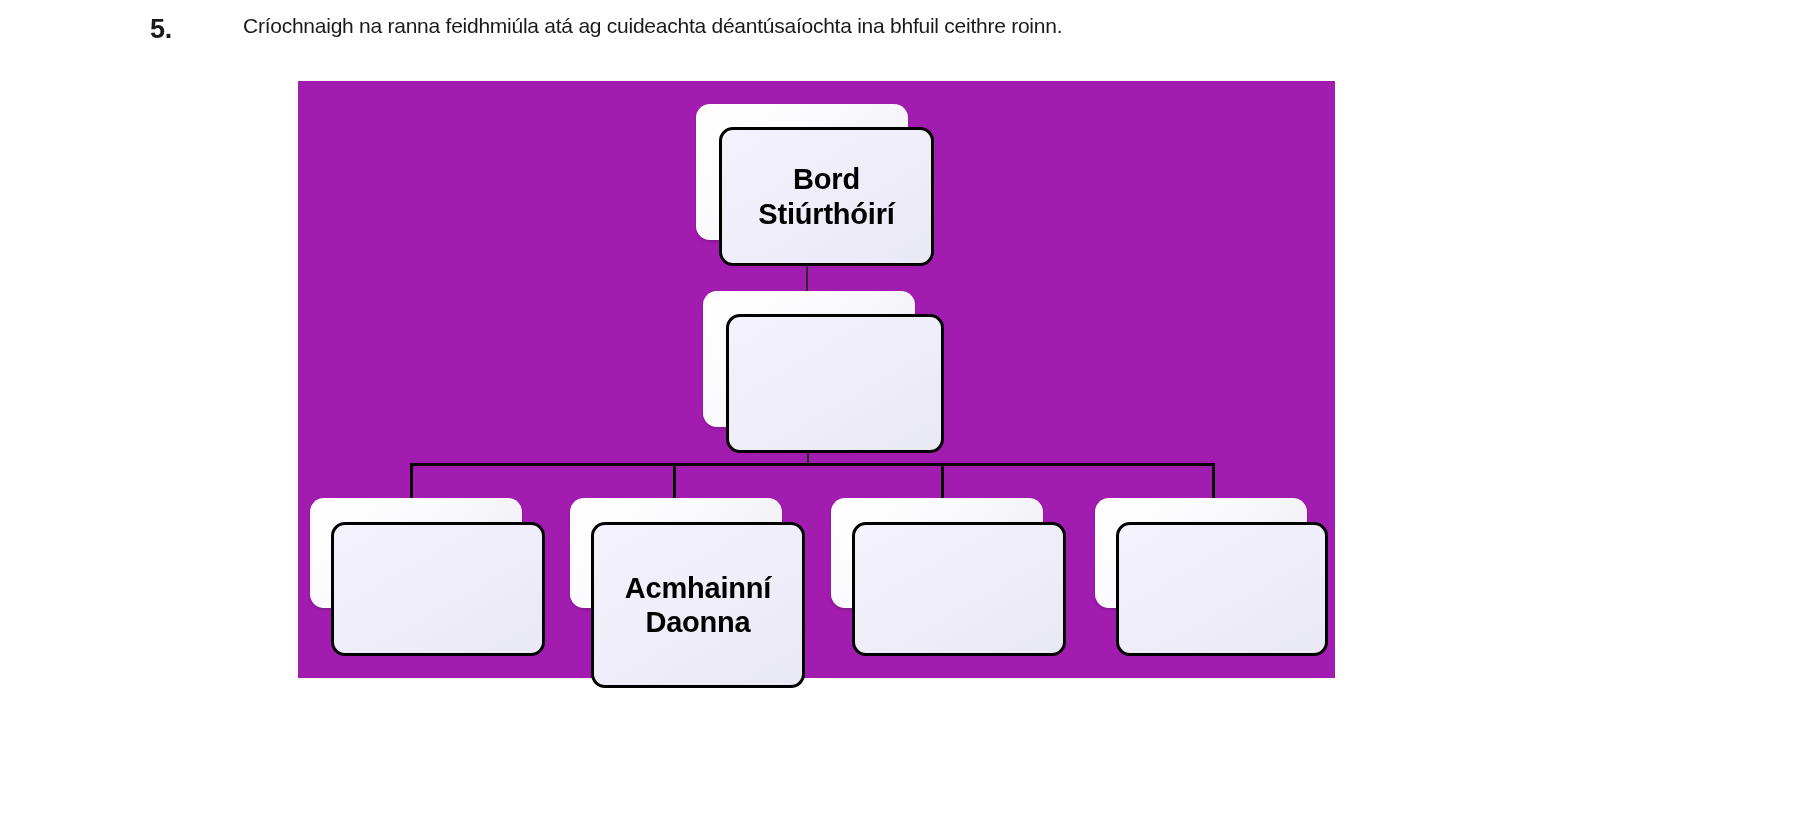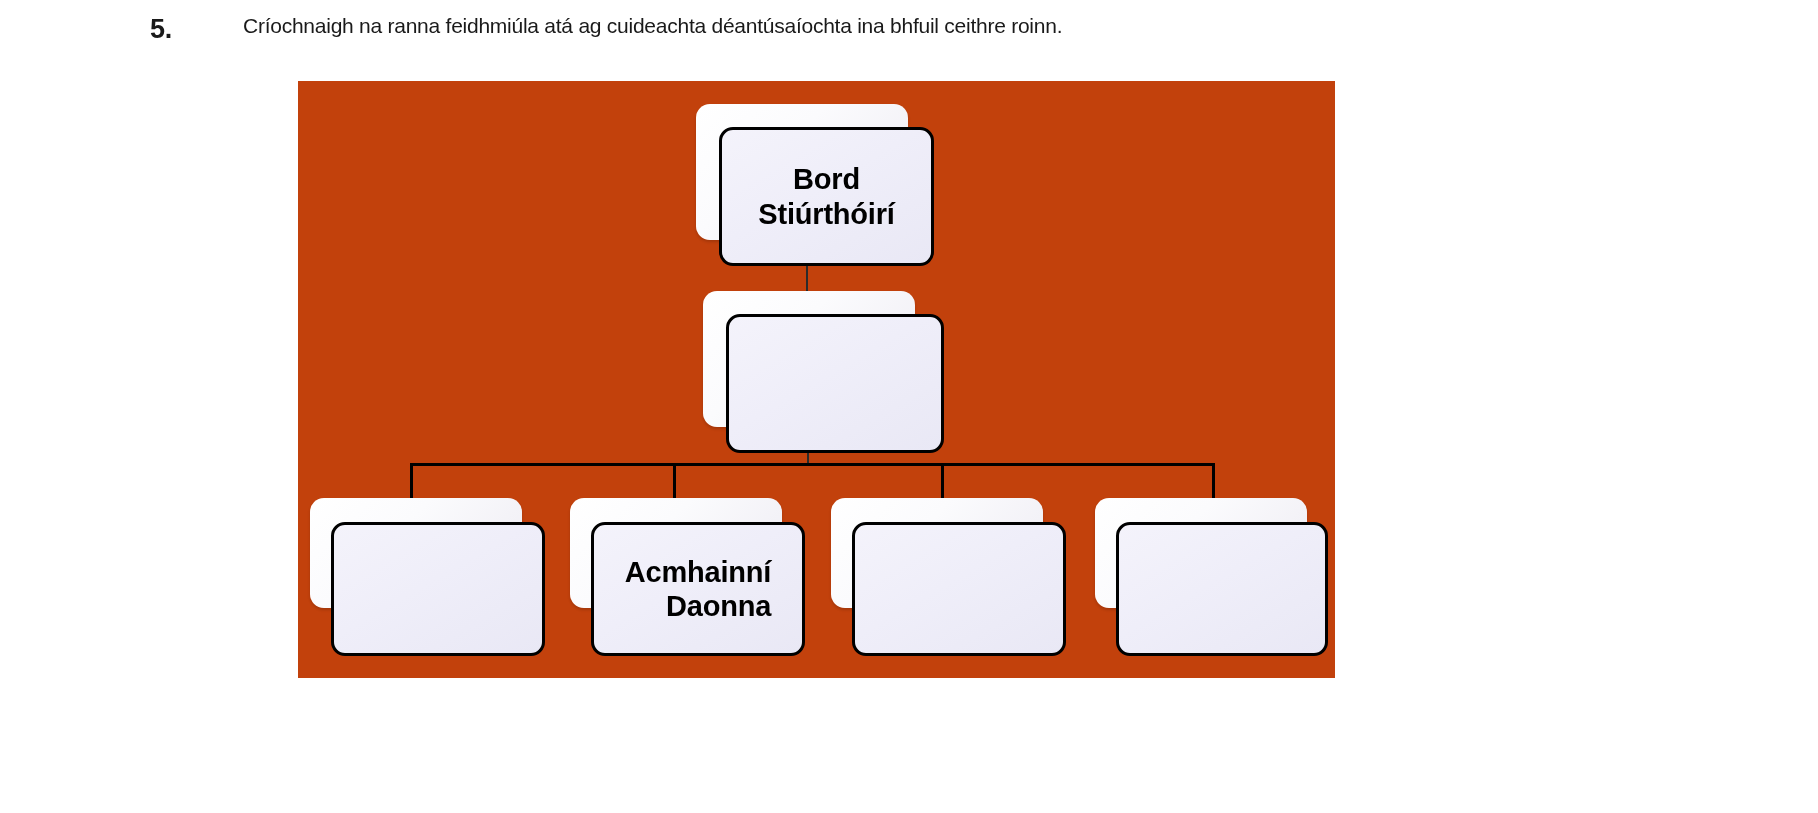--- a/index.html
+++ b/index.html
@@ -43,21 +43,21 @@
     letter-spacing: -0.25px;
   }
 
   
   .diagram-panel {
     position: absolute;
     left: 298px;
     top: 81px;
     width: 1037px;
     height: 597px;
-    background: #c2410c;
+    background: #a21caf;
   }
 
   
   .node {
     position: absolute;
   }
   
   .node .backplate {
     position: absolute;
     left: 0;
@@ -136,21 +136,21 @@
 
   <div class="node" style="left:12px; top:417px; width:212px; height:110px;">
     <div class="backplate"></div>
     <div class="frontplate" style="left:21px; top:24px; width:214px; height:134px;">
       <span class="label"></span>
     </div>
   </div>
 
   <div class="node" style="left:272px; top:417px; width:212px; height:110px;">
     <div class="backplate"></div>
-    <div class="frontplate" style="left:21px; top:24px; width:214px; height:134px;text-align:right;">
+    <div class="frontplate" style="left:21px; top:24px; width:214px; height:166px;">
       <span class="label">Acmhainní
 Daonna</span>
     </div>
   </div>
 
   <div class="node" style="left:533px; top:417px; width:212px; height:110px;">
     <div class="backplate"></div>
     <div class="frontplate" style="left:21px; top:24px; width:214px; height:134px;">
       <span class="label"></span>
     </div>

